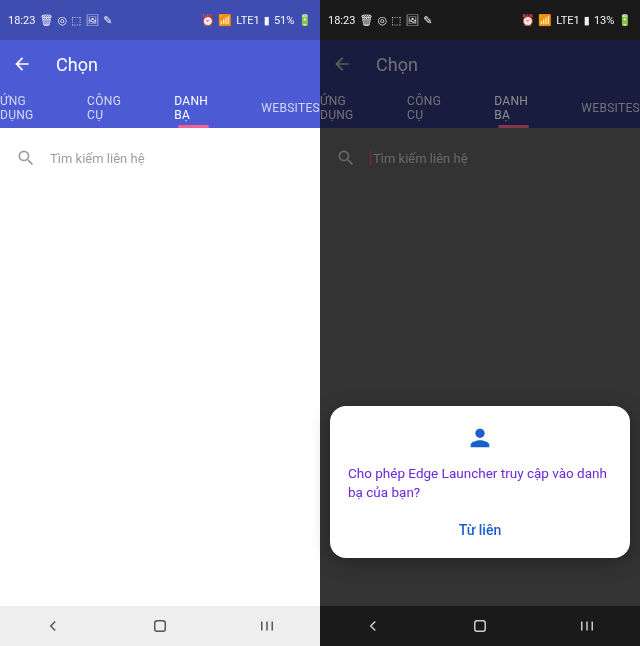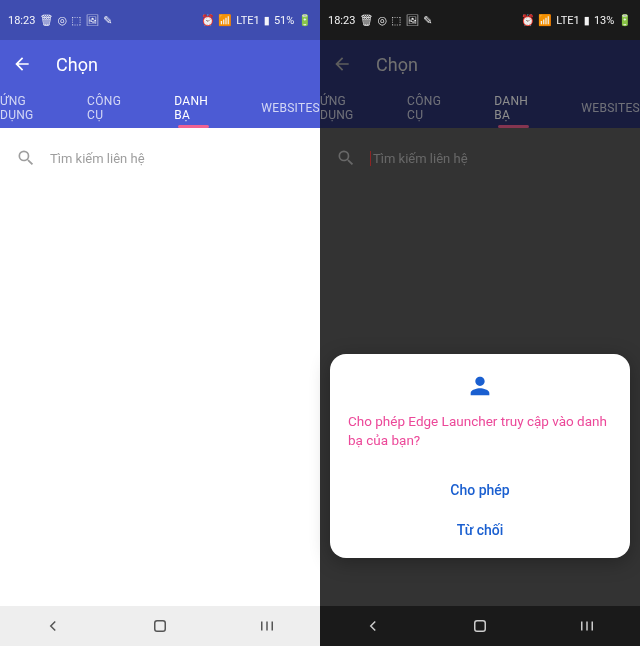--- a/index.html
+++ b/index.html
@@ -29,21 +29,21 @@
   .searchrow .ph { color: #9e9e9e; font-size: 13px; }
   .phone.right .searchrow .ph { color: #bdbdbd; }
   .phone.right .searchrow .mag { color: #bdbdbd; }
   .content { flex: 1; }
   .navbar { height: 40px; display: flex; align-items: center; justify-content: space-around; }
   .navbar.left { background: #eeeeee; color: #555; }
   .navbar.right { background: #1a1a1a; color: #ccc; }
   .navbtn { width: 26px; height: 26px; display: flex; align-items: center; justify-content: center; }
   .dialog { position: absolute; left: 10px; right: 10px; bottom: 48px; background: #fff; border-radius: 16px; padding: 18px 18px 8px; box-shadow: 0 4px 20px rgba(0,0,0,.3); z-index: 5; }
   .dialog .iconwrap { display: flex; justify-content: center; margin-bottom: 12px; }
-  .dialog .msg { font-size: 13.5px; color: #ec4899; line-height: 1.4; margin-bottom: 20px; }
+  .dialog .msg { font-size: 13.5px; color: #6d28d9; line-height: 1.4; margin-bottom: 8px; }
   .dialog .dbtn { text-align: center; color: #1a5fd0; font-size: 14px; font-weight: 500; padding: 12px 0; }
   svg { display: block; }
 </style>
 </head>
 <body>
 
 <div class="phone">
   <div class="statusbar left">
     <div class="status-left">
       <span class="sicon">18:23</span>
@@ -159,22 +159,21 @@
 
     <div class="scrim"></div>
 
     <div class="dialog">
       <div class="iconwrap">
         <svg width="28" height="28" viewBox="0 0 24 24">
             <path fill="#1a5fd0" d="M12 12c2.21 0 4-1.79 4-4s-1.79-4-4-4-4 1.79-4 4 1.79 4 4 4zm0 2c-2.67 0-8 1.34-8 4v2h16v-2c0-2.66-5.33-4-8-4z"></path>
           </svg>
       </div>
       <div class="msg">Cho phép Edge Launcher truy cập vào danh bạ của bạn?</div>
-      <div class="dbtn">Cho phép</div>
-      <div class="dbtn">Từ chối</div>
+      <div class="dbtn">Từ liên</div>
     </div>
   </div>
 
   <div class="navbar right">
     <div class="navbtn">
         <svg width="18" height="18" viewBox="0 0 24 24">
           <path fill="none" stroke="#ccc" stroke-width="2" d="M15 6l-6 6 6 6"></path>
         </svg>
       </div>
     <div class="navbtn">

